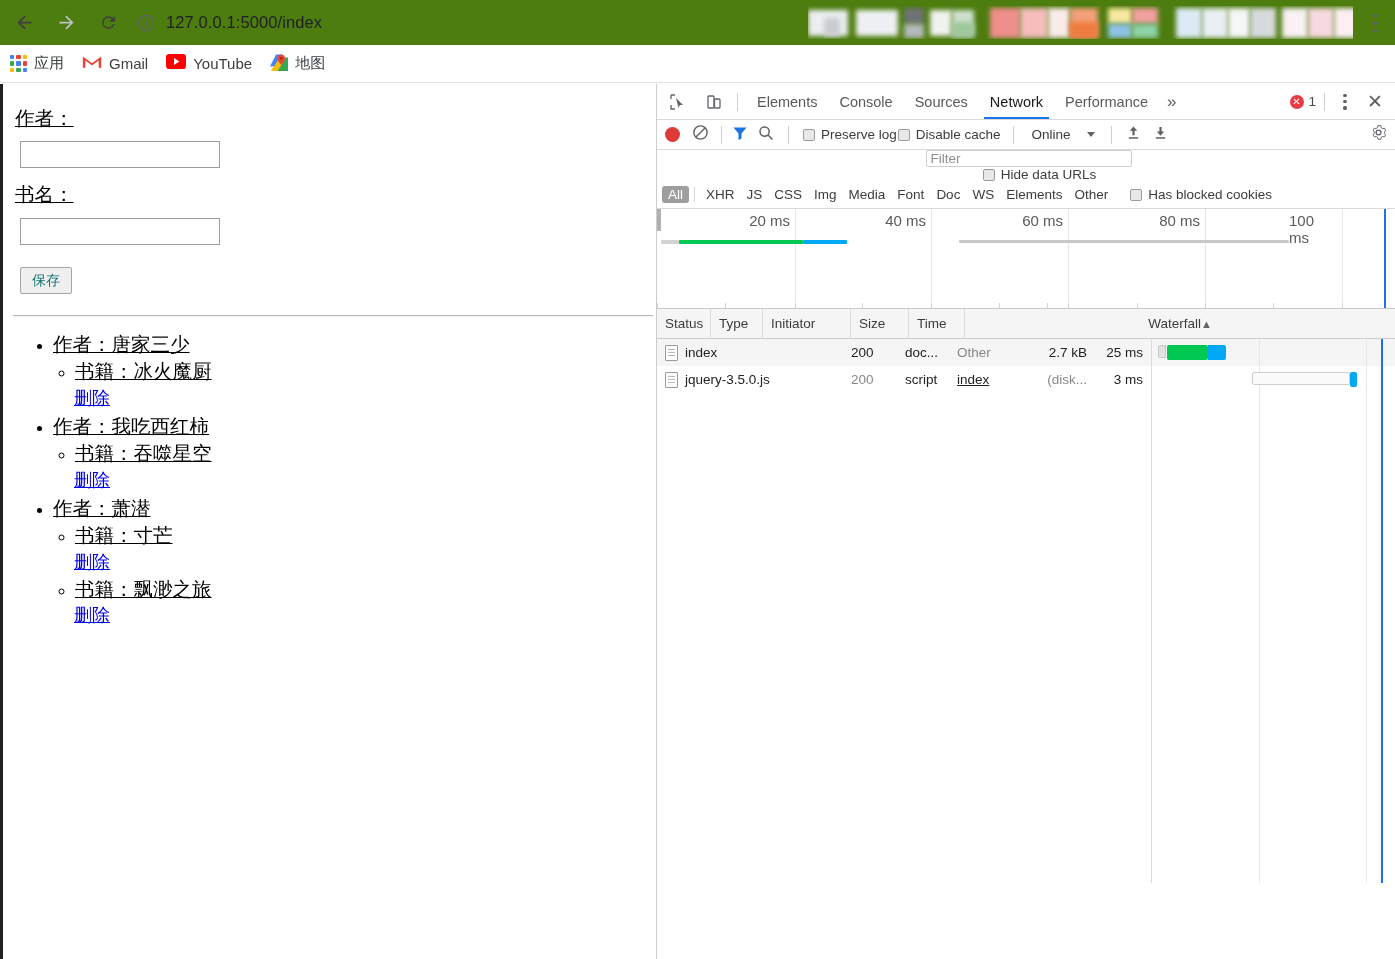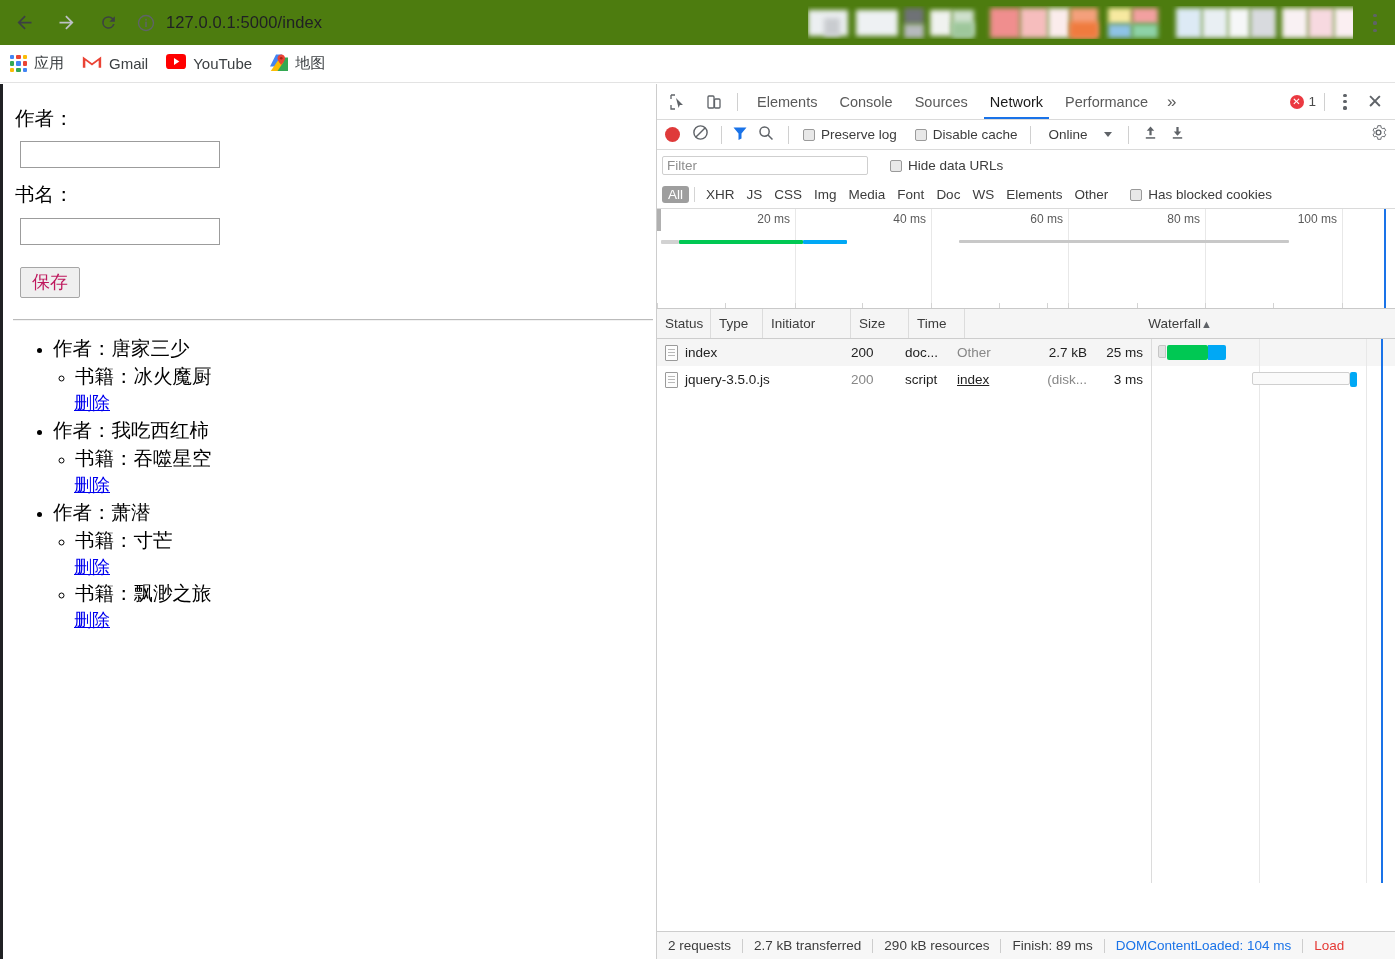--- a/index.html
+++ b/index.html
@@ -60,38 +60,39 @@
   .bm-label { font-size: 15px; color: #3c4043; margin-left: 7px; white-space: nowrap; }
   .apps-grid { width: 17px; height: 17px; display: grid; grid-template-columns: repeat(3,1fr); grid-template-rows: repeat(3,1fr); gap: 2px; }
   .apps-grid i { display: block; border-radius: 1px; }
 
   
   .page-viewport {
     position: absolute; left: 0; top: 84px; width: 656px; height: 875px;
     background: #ffffff;
     border-left: 3px solid #202124;
     overflow: hidden;
+    text-decoration: underline;
   }
   .page-inner { padding: 8px 8px 0 8px; }
   .field-label {
     font-size: 19.5px; color: #000000; line-height: 1.3;
     margin: 14px 0 10px 4px;
   }
   .text-input {
     display: block; width: 200px; height: 27px;
     border: 1px solid #9c9c9c; background: #ffffff;
     margin-left: 9px; padding: 1px 2px;
     font-family: "Liberation Sans", sans-serif; font-size: 14px;
     outline: none;
   }
   .save-btn {
     display: inline-block; margin: 22px 1px 0 9px;
     padding: 4px 11px 5px 11px;
-    font-family: "Liberation Sans", sans-serif; font-size: 18px;
-    color: #be185d; background: #efefef;
+    font-family: "Liberation Sans", sans-serif; font-size: 14px;
+    color: #0f766e; background: #efefef;
     border: 1px solid #a6a6a6; border-radius: 2px;
     line-height: 1.15;
   }
   .divider {
     margin: 21px 0 0 0; height: 0;
     border: 0; border-top: 1px solid #bbbbbb; border-bottom: 1px solid #f2f2f2;
     width: 640px; margin-left: 2px;
   }
 
   ul.book-list { list-style: disc; margin: 14px 0 0 0; padding-left: 42px; }
@@ -144,37 +145,37 @@
     height: 30px; display: flex; align-items: center;
     border-bottom: 1px solid #dadada; padding-left: 8px;
   }
   .rec-dot { width: 15px; height: 15px; border-radius: 50%; background: #df3a3a; margin-right: 12px; }
   .clear-icon { margin-right: 4px; }
   .cb-label { display: flex; align-items: center; font-size: 13.5px; color: #3c3c3c; margin-left: 6px; white-space: nowrap; }
   .cb-box { width: 12px; height: 12px; border: 1px solid #9a9a9a; border-radius: 2px; background: #e8e8e8; margin-right: 6px; flex: 0 0 auto; }
   .throttle { font-size: 13.5px; color: #3c3c3c; margin-left: 10px; }
   .tri-down { width: 0; height: 0; border-left: 4.5px solid transparent; border-right: 4.5px solid transparent; border-top: 5px solid #5f6368; margin-left: 16px; }
 
-  .dt-filterbar { height: 31px; display: flex; align-items: center; padding-left: 5px; }
+  .dt-filterbar { height: 31px; display: flex; align-items: center; padding-left: 5px; flex-direction: column; }
   .filter-input {
     width: 206px; height: 19px; border: 1px solid #cfcfcf; border-radius: 2px;
     background: #fff; font-size: 13.5px; color: #333; padding: 0 4px;
     font-family: "Liberation Sans", sans-serif; outline: none;
   }
   .filter-input::placeholder { color: #8e8e8e; }
 
   .dt-typebar { height: 28px; display: flex; align-items: center; padding-left: 5px; border-bottom: 1px solid #dadada; }
   .type-chip { font-size: 13.5px; color: #3c3c3c; padding: 1px 6px; border-radius: 3px; white-space: nowrap; }
   .type-chip.active { background: #9e9e9e; color: #ffffff; }
   .type-sep { width: 1px; height: 15px; background: #d4d4d4; margin: 0 5px; }
 
   
   .dt-overview { height: 100px; position: relative; border-bottom: 1px solid #c9c9c9; background: #fff; }
   .ov-grid { position: absolute; top: 0; bottom: 0; width: 1px; background: #e8e8e8; }
-  .ov-tick { position: absolute; top: 3px; font-size: 12px; color: #5a5a5a; transform: translateX(-100%); padding-right: 5px; }
+  .ov-tick { position: absolute; top: 3px; font-size: 15px; color: #5a5a5a; transform: translateX(-100%); padding-right: 5px; }
   .ov-band { position: absolute; left: 0; top: 0; width: 4px; height: 22px; background: #b0b0b0; }
   .ov-bar { position: absolute; height: 4px; border-radius: 1px; }
   .ov-blueline { position: absolute; top: 0; bottom: 0; width: 2px; background: #1a73e8; }
   .ov-bottom-ticks { position: absolute; left: 0; right: 0; bottom: 0; height: 5px; }
   .ov-bottom-ticks i { position: absolute; bottom: 0; width: 1px; height: 5px; background: #d3d3d3; }
 
   
   .dt-table-head {
     height: 30px; display: flex; align-items: center;
     background: #f5f5f5; border-bottom: 1px solid #cdcdcd; font-size: 13.5px; color: #3c3c3c;
@@ -441,21 +442,21 @@
         <svg width="16" height="16" viewBox="0 0 16 16">
             <circle cx="6.6" cy="6.6" r="4.6" fill="none" stroke="#5f6368" stroke-width="1.5"></circle>
             <line x1="10" y1="10" x2="14.5" y2="14.5" stroke="#5f6368" stroke-width="1.5"></line>
           </svg>
       </span>
       <span class="vsep"></span>
       <label class="cb-label">
         <span class="cb-box"></span>
         <span>Preserve log</span>
       </label>
-      <label class="cb-label" style="margin-left:18px">
+      <label class="cb-label" style="margin-left:1px">
         <span class="cb-box"></span>
         <span>Disable cache</span>
       </label>
       <span class="vsep" style="margin-left:12px"></span>
       <span class="throttle">Online</span>
       <span class="tri-down"></span>
       <span class="vsep" style="margin-left:16px"></span>
       <span style="margin:0 6px">
         <svg width="15" height="15" viewBox="0 0 16 16">
             <path d="M8 1.5 12 6H9.2v5H6.8V6H4z" fill="#5f6368"></path>
@@ -593,28 +594,15 @@
 
         <div class="wf-bar" style="left:100px; top:33px; width:105px; background:transparent">
           <span class="wf-seg" style="left:0; width:98px; background:#fafafa; border:1px solid #cfcfcf; height:13px; border-radius:2px"></span>
           <span class="wf-seg" style="left:98px;width:7px;  background:#00a8f5; border-radius:2px"></span>
         </div>
 
         <div class="wf-blue" style="left:229px"></div>
       </div>
     </div>
 
-    <div class="dt-status">
-      <span class="st-item">2 requests</span>
-      <span class="st-sep"></span>
-      <span class="st-item">2.7 kB transferred</span>
-      <span class="st-sep"></span>
-      <span class="st-item">290 kB resources</span>
-      <span class="st-sep"></span>
-      <span class="st-item">Finish: 89 ms</span>
-      <span class="st-sep"></span>
-      <span class="st-item st-blue">DOMContentLoaded: 104 ms</span>
-      <span class="st-sep"></span>
-      <span class="st-item st-red">Load</span>
-    </div>
 
   </div>
 </div>
 
 </body></html>

